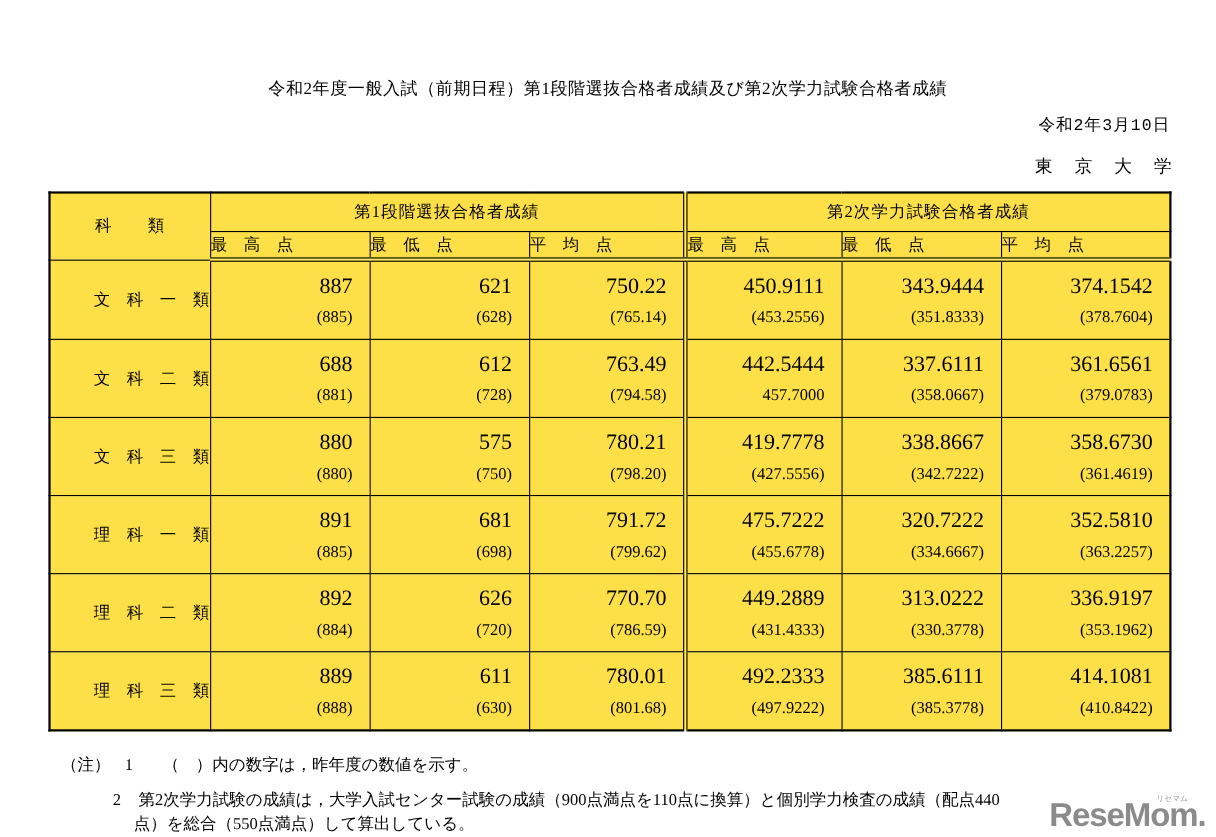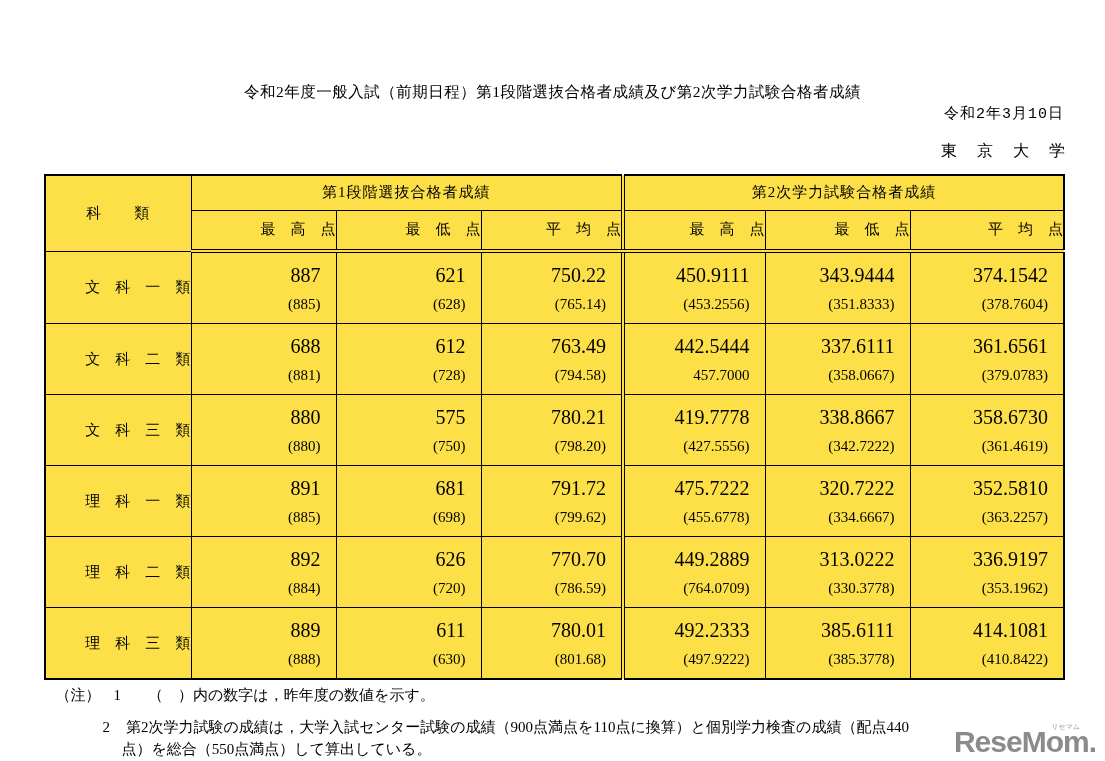--- a/index.html
+++ b/index.html
@@ -6,21 +6,21 @@
   html, body { background: #ffffff; }
   body {
     width: 1105px; height: 761px;
     position: relative;
     font-family: "Liberation Serif", "DejaVu Serif", serif;
     color: #000;
     overflow: hidden;
   }
   .doc-title {
     position: absolute; top: 70px; left: 0; width: 100%;
-    text-align: center; font-size: 15.5px; letter-spacing: 0.5px; margin-top: 12px;
+    text-align: center; font-size: 15.5px; letter-spacing: 0.5px;
   }
   .doc-date {
     position: absolute; top: 104px; right: 41px;
     font-size: 15px; letter-spacing: 1px; font-family: Liberation Mono, monospace;
   }
   .doc-org {
     position: absolute; top: 141px; right: 38px;
     font-size: 16px; letter-spacing: 2px;
   }
   table.score-table {
@@ -29,21 +29,21 @@
     border-collapse: collapse; table-layout: fixed;
     font-size: 15px;
   }
   table.score-table th, table.score-table td {
     border: 1px solid #000;
     font-weight: normal;
     background: #fde047;
   }
   table.score-table { border: 2px solid #000; }
   tr.group-row th { height: 35px; text-align: center; letter-spacing: 1px; }
-  tr.sub-row th { height: 41px; text-align: right; border-bottom: 4px double #000; }
+  tr.sub-row th { height: 26px; text-align: left; border-bottom: 4px double #000; }
   th.corner {
     text-align: center; border-bottom: 4px double #000;
   }
   .sec2-first { border-left: 4px double #000 !important; }
   td.row-label {
     height: 70px; text-align: center; font-size: 15px; padding-left: 39px;
   }
   td.num-cell { height: 70px; padding: 0 15px 0 0; vertical-align: top; }
   td.num-cell .val-current {
     height: 35px; line-height: 44px; text-align: right; font-size: 20px;
@@ -220,21 +220,21 @@
         <td class="num-cell">
           <div class="val-current">626</div>
           <div class="val-previous">(720)</div>
         </td>
         <td class="num-cell">
           <div class="val-current">770.70</div>
           <div class="val-previous">(786.59)</div>
         </td>
         <td class="num-cell sec2-first">
           <div class="val-current">449.2889</div>
-          <div class="val-previous">(764.0709)</div>
+          <div class="val-previous">(431.4333)</div>
         </td>
         <td class="num-cell">
           <div class="val-current">313.0222</div>
           <div class="val-previous">(330.3778)</div>
         </td>
         <td class="num-cell">
           <div class="val-current">336.9197</div>
           <div class="val-previous">(353.1962)</div>
         </td>
       </tr>

